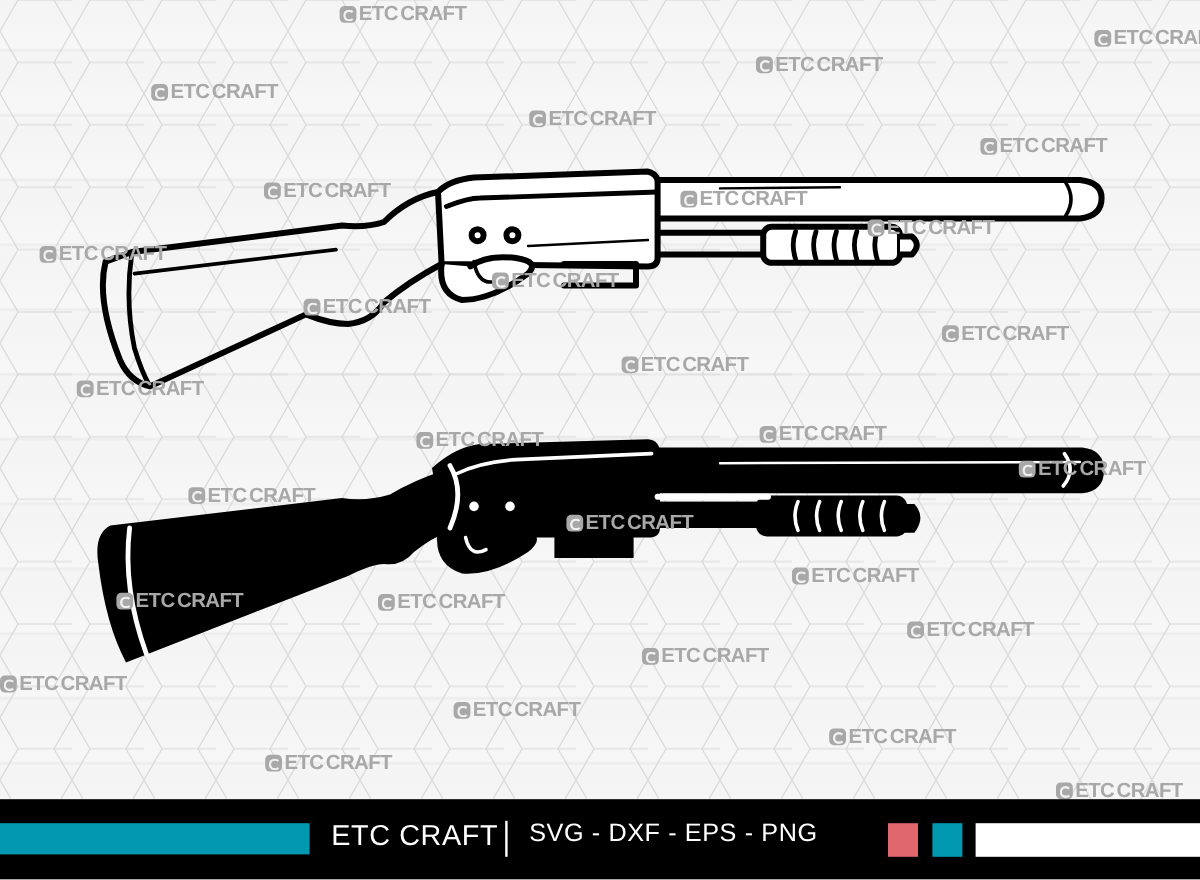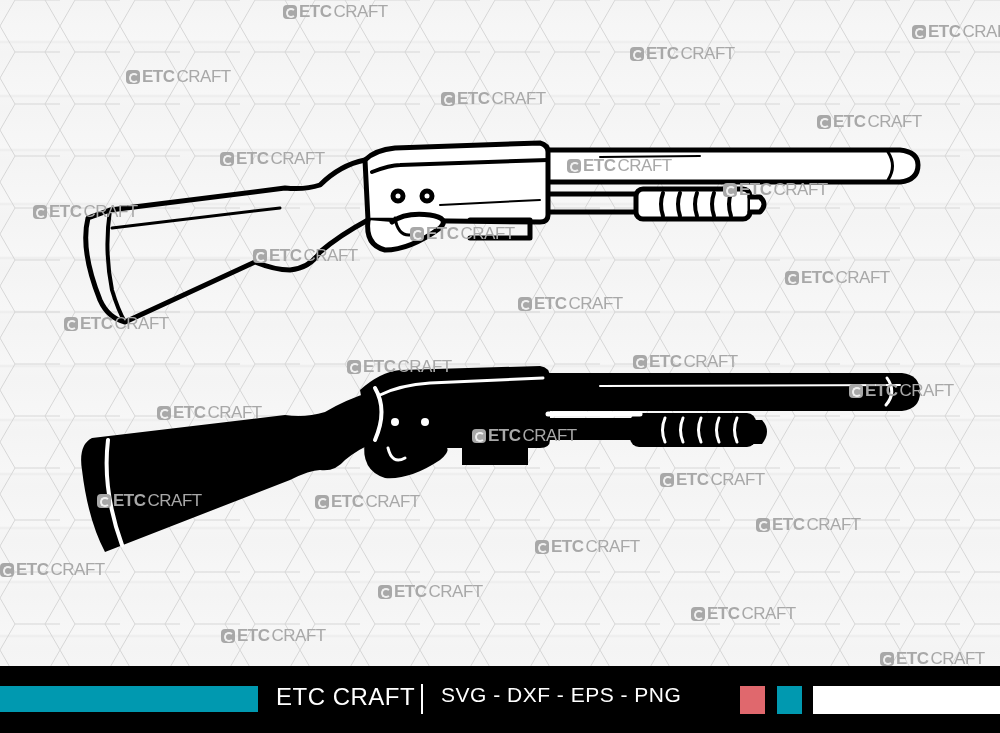--- a/index.html
+++ b/index.html
@@ -6,21 +6,21 @@
   body { width:1000px; height:733px; overflow:hidden; position:relative; background:#f2f2f2; font-family:"Liberation Sans", sans-serif; }
   #canvas { position:absolute; left:0; top:0; width:1000px; height:706px; overflow:hidden;
     background:
       repeating-linear-gradient(180deg, #f4f4f4 0px, #f7f7f7 40px, #ececec 42px, #f5f5f5 44px, #f4f4f4 54px);
   }
   #hex { position:absolute; left:0; top:0; }
   .wm { position:absolute; display:flex; align-items:center; gap:2px; color:#a8a8a8; font-size:17px; letter-spacing:-0.5px; white-space:nowrap; }
   .wm .logo { width:14px; height:14px; border-radius:4px; background:#a8a8a8; display:inline-block; position:relative; }
   .wm .logo::after { content:""; position:absolute; left:3px; top:3px; width:6px; height:6px; border:2px solid #f0f0f0; border-radius:50%; border-right-color:transparent; }
   .wm .etc { font-weight:bold; }
-  .wm .craft { font-weight:normal; }
+  .wm .craft { font-weight:bold; }
   #gun1, #gun2 { position:absolute; left:0; top:0; }
   #footer { position:absolute; left:0; top:666px; width:1000px; height:67px; background:#000; }
   #footer .teal-bar { position:absolute; left:0; top:20px; width:258px; height:26px; background:#0099b0; }
   #footer .brand { position:absolute; left:276px; top:17px; color:#fff; font-size:24px; letter-spacing:0.5px; }
   #footer .sep { position:absolute; left:421px; top:18px; width:2px; height:30px; background:#fff; }
   #footer .formats { position:absolute; left:441px; top:17px; color:#fff; font-size:21px; letter-spacing:0.5px; }
   #footer .sw1 { position:absolute; left:740px; top:20px; width:25px; height:28px; background:#e0686d; }
   #footer .sw2 { position:absolute; left:777px; top:20px; width:25px; height:28px; background:#0099b0; }
   #footer .white-bar { position:absolute; left:813px; top:20px; width:187px; height:28px; background:#fff; }
 </style>

